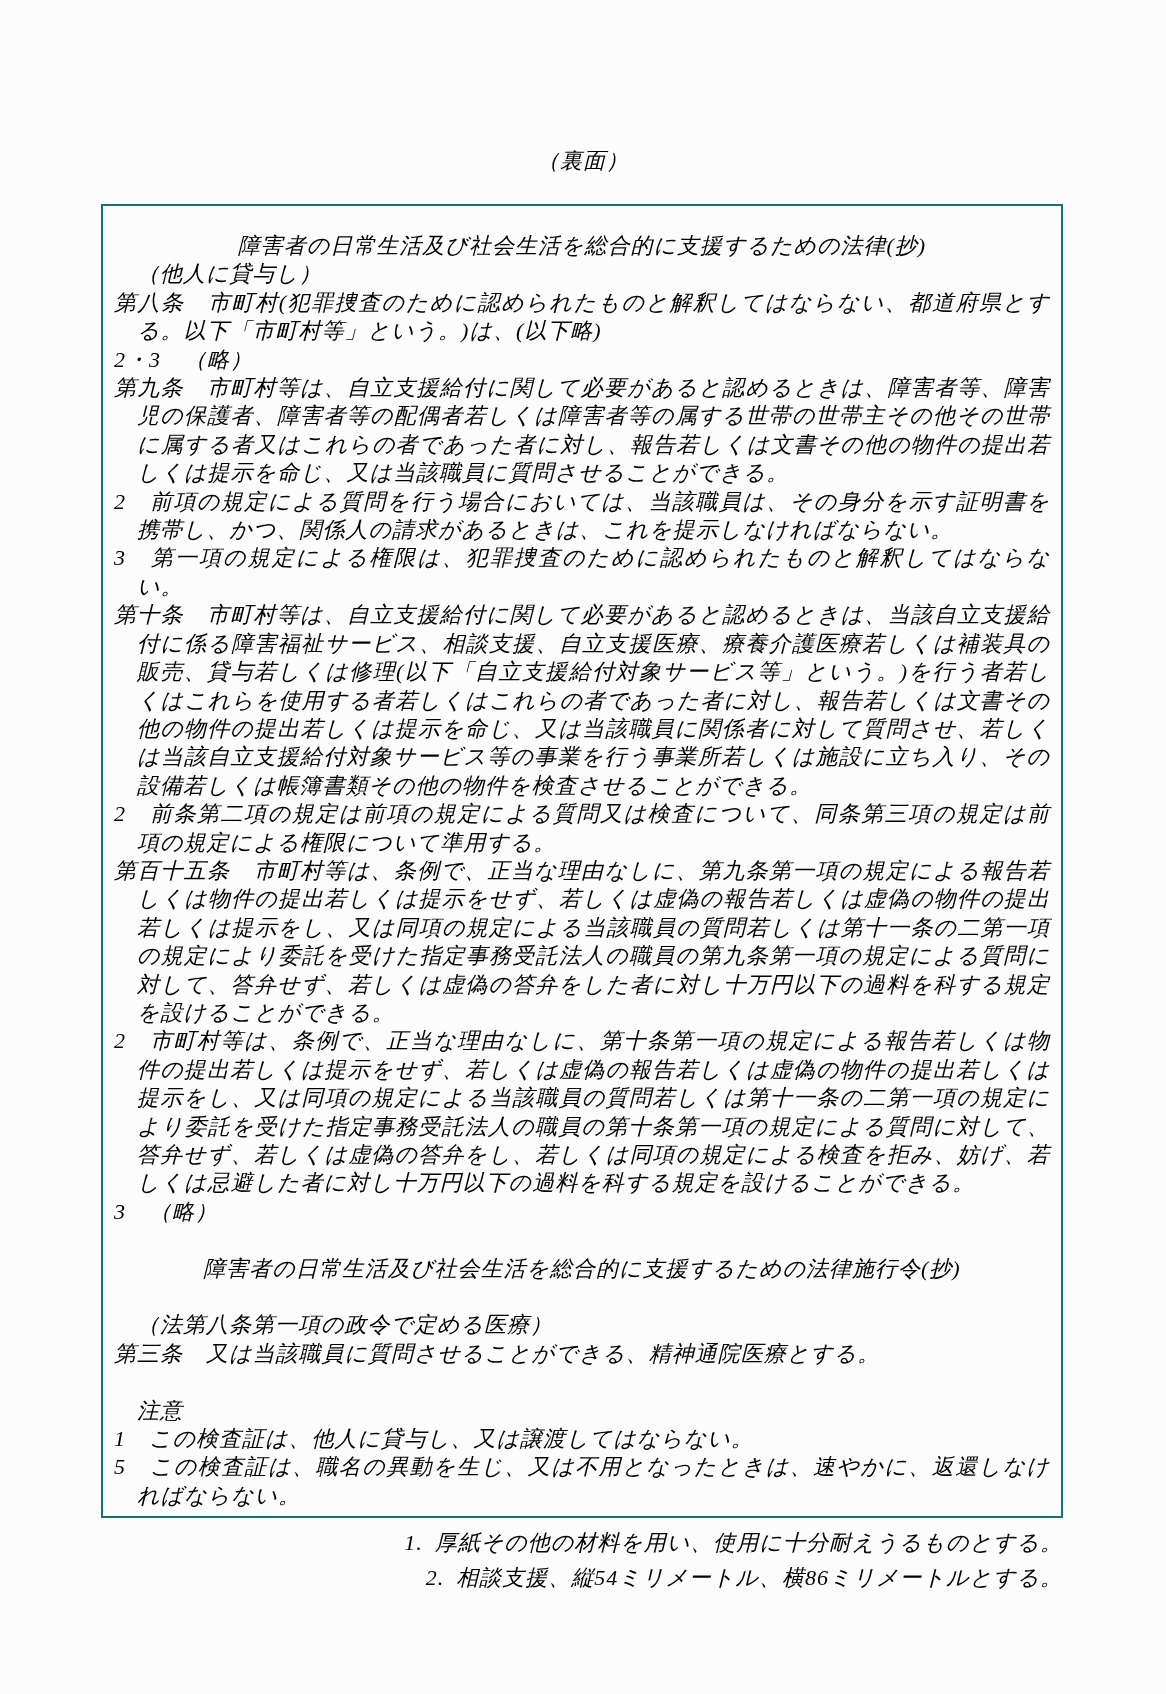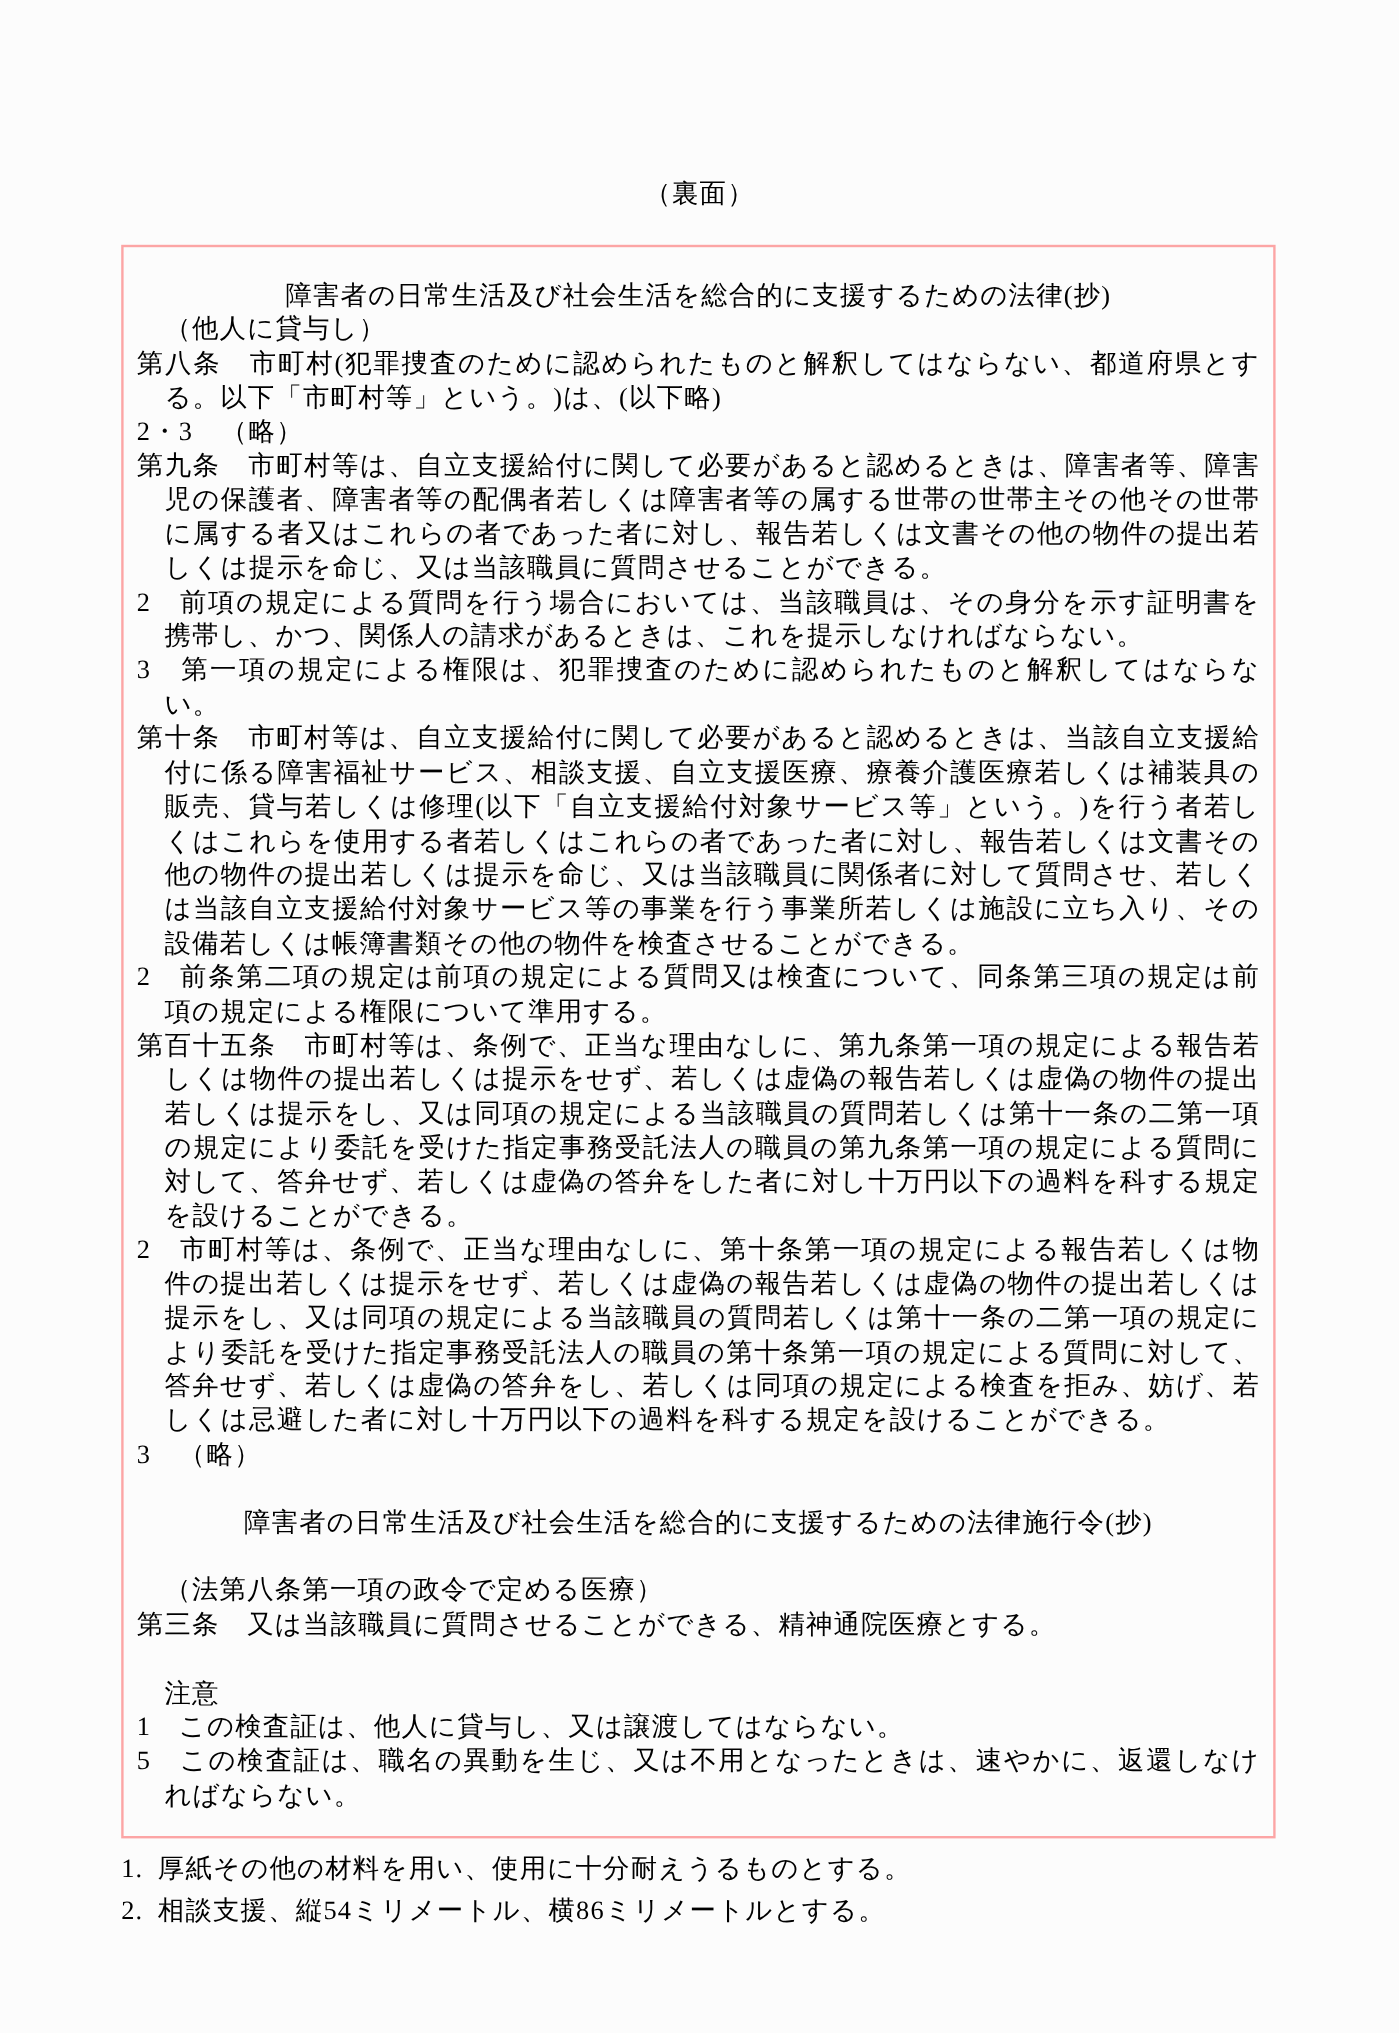--- a/index.html
+++ b/index.html
@@ -7,35 +7,36 @@
     width: 1166px; height: 1694px;
     background: #fcfcfc;
     color: #000;
     font-family: "Liberation Serif", "DejaVu Serif", serif;
   }
   .page {
     position: relative;
     width: 1166px; height: 1694px;
     box-sizing: border-box;
     overflow: hidden;
+    font-style: italic;
   }
   .backside-label {
     padding-top: 146px;
     text-align: center;
     font-size: 22px;
     line-height: 30px;
     letter-spacing: 1px;
   }
   .law-box {
     box-sizing: border-box;
     width: 962px;
     margin-left: 101px;
     margin-top: 28px;
-    border: 2px solid #fca5a5;
-    padding: 26px 11px 20px 11px;
+    border: 2px solid #0f766e;
+    padding: 26px 11px 6px 11px;
   }
   .law-box p {
     margin: 0;
     font-size: 22px;
     line-height: 28.4px;
     letter-spacing: 1px;
     text-align: justify;
   }
   .law-box p.center  { text-align: center; }
   .law-box p.indent1 { padding-left: 23px; }
@@ -46,20 +47,21 @@
     margin-top: 10px;
     width: 962px;
   }
   .footnote {
     font-size: 22px;
     line-height: 30px;
     letter-spacing: 1px;
     margin-top: 5px;
     padding-left: 34px;
     text-indent: -34px;
+    text-align: right;
   }
   .footnote .num { margin-right: 12px; }
 </style>
 </head>
 <body>
 
 <div class="page">
 
   <div class="backside-label">（裏面）</div>
 

